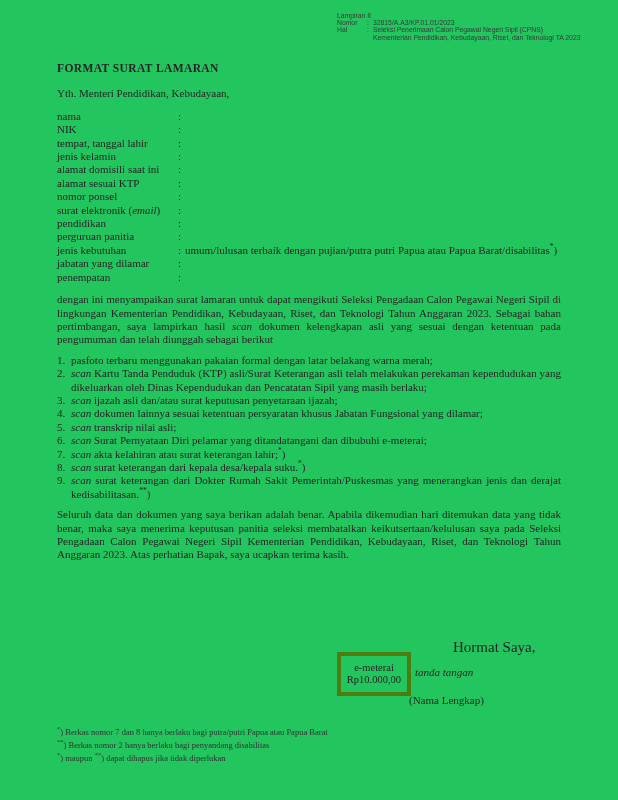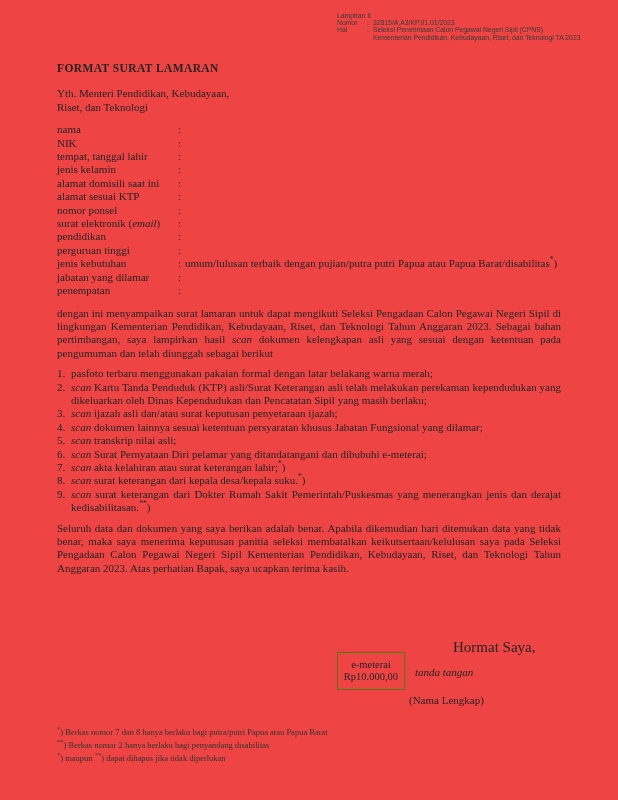--- a/index.html
+++ b/index.html
@@ -1,20 +1,20 @@
 <!DOCTYPE html>
 <html><head>
 <meta charset="utf-8">
 <style>
   html, body { margin: 0; padding: 0; background: #ffffff; }
   .page {
     position: relative;
     width: 618px;
     height: 800px;
-    background: #ef4444;
+    background: #22c55e;
     color: #242424;
     font-family: "Liberation Serif", "DejaVu Serif", serif;
     overflow: hidden;
   }
 
   
   .hdr {
     position: absolute;
     left: 337px;
     top: 12px;
@@ -63,21 +63,21 @@
   i.lead { font-style: italic; }
 
   sup { font-size: 7.5px; line-height: 0; vertical-align: super; }
 
   
   .salutation { position: absolute; left: 417px; top: 639px; font-size: 15px; margin-left: 36px; }
   .stampbox {
     position: absolute;
     left: 337px; top: 652px;
     width: 66px; height: 36px;
-    border: 1px solid #4d7c0f;
+    border: 4px solid #4d7c0f;
     display: flex; flex-direction: column;
     align-items: center; justify-content: center;
     font-size: 10.5px; line-height: 12.5px;
     text-align: center;
   }
   .sign-hint { position: absolute; left: 415px; top: 666px; font-style: italic; font-size: 11px; }
   .name-ph { position: absolute; left: 409px; top: 694px; font-size: 11px; }
 
   
   .footnotes {
@@ -114,21 +114,20 @@
     </div>
   </div>
 
   <div class="doc">
 
     <div class="title">FORMAT SURAT LAMARAN</div>
 
 
     <div class="recipient">
       <div>Yth. Menteri Pendidikan, Kebudayaan,</div>
-      <div>Riset, dan Teknologi</div>
     </div>
 
 
     <div>
       <div class="frow">
         <span class="flabel">nama</span>
         <span class="fcolon">:</span>
         <span class="fvalue"></span>
       </div>
       <div class="frow">
@@ -165,21 +164,21 @@
         <span class="flabel"><span>surat elektronik (</span><i>email</i><span>)</span></span>
         <span class="fcolon">:</span>
         <span class="fvalue"></span>
       </div>
       <div class="frow">
         <span class="flabel">pendidikan</span>
         <span class="fcolon">:</span>
         <span class="fvalue"></span>
       </div>
       <div class="frow">
-        <span class="flabel">perguruan tinggi</span>
+        <span class="flabel">perguruan panitia</span>
         <span class="fcolon">:</span>
         <span class="fvalue"></span>
       </div>
       <div class="frow">
         <span class="flabel">jenis kebutuhan</span>
         <span class="fcolon">:</span>
         <span class="fvalue just"><span>umum/lulusan terbaik dengan pujian/putra putri Papua atau Papua Barat/disabilitas</span><sup>*</sup><span>)</span></span>
       </div>
       <div class="frow">
         <span class="flabel">jabatan yang dilamar</span>

